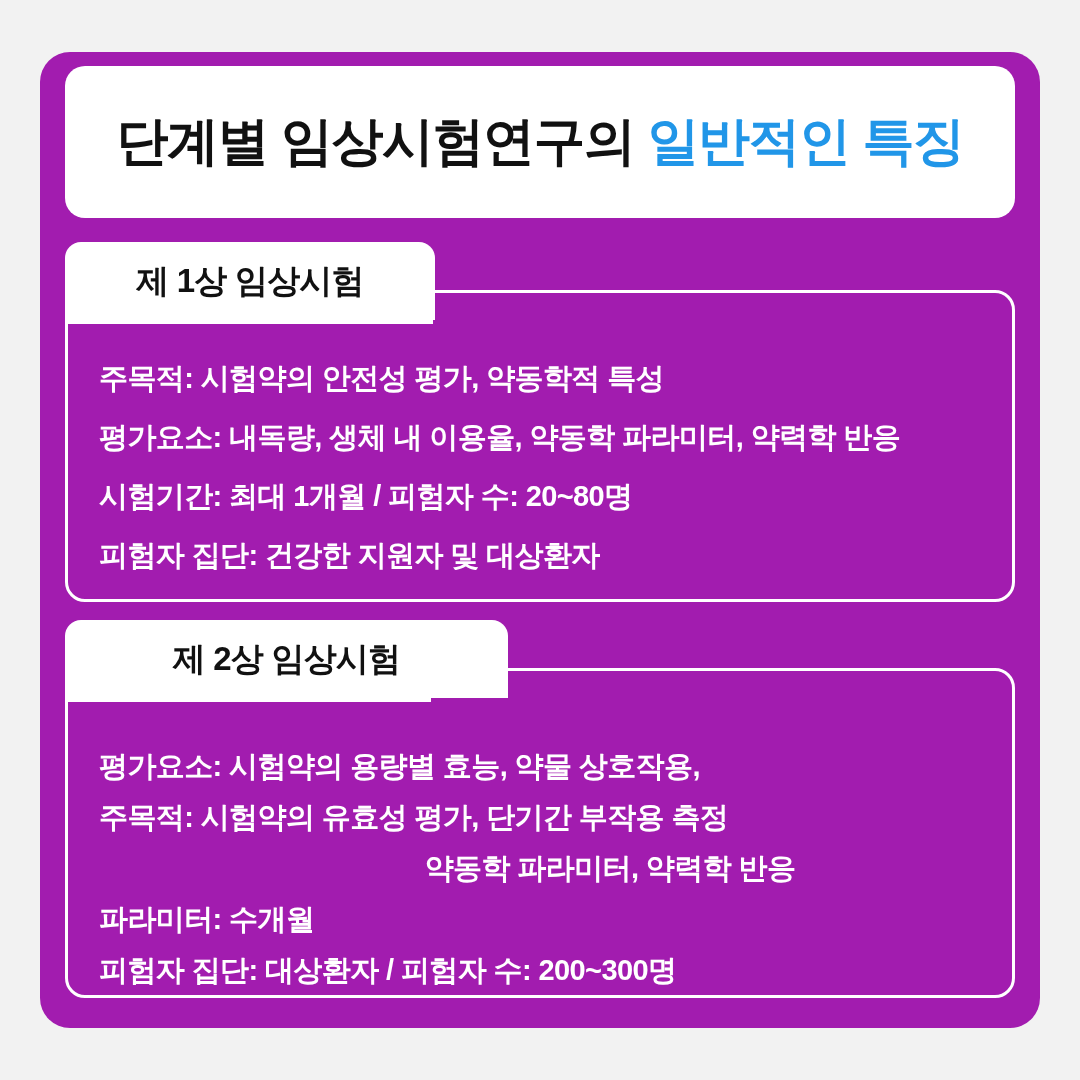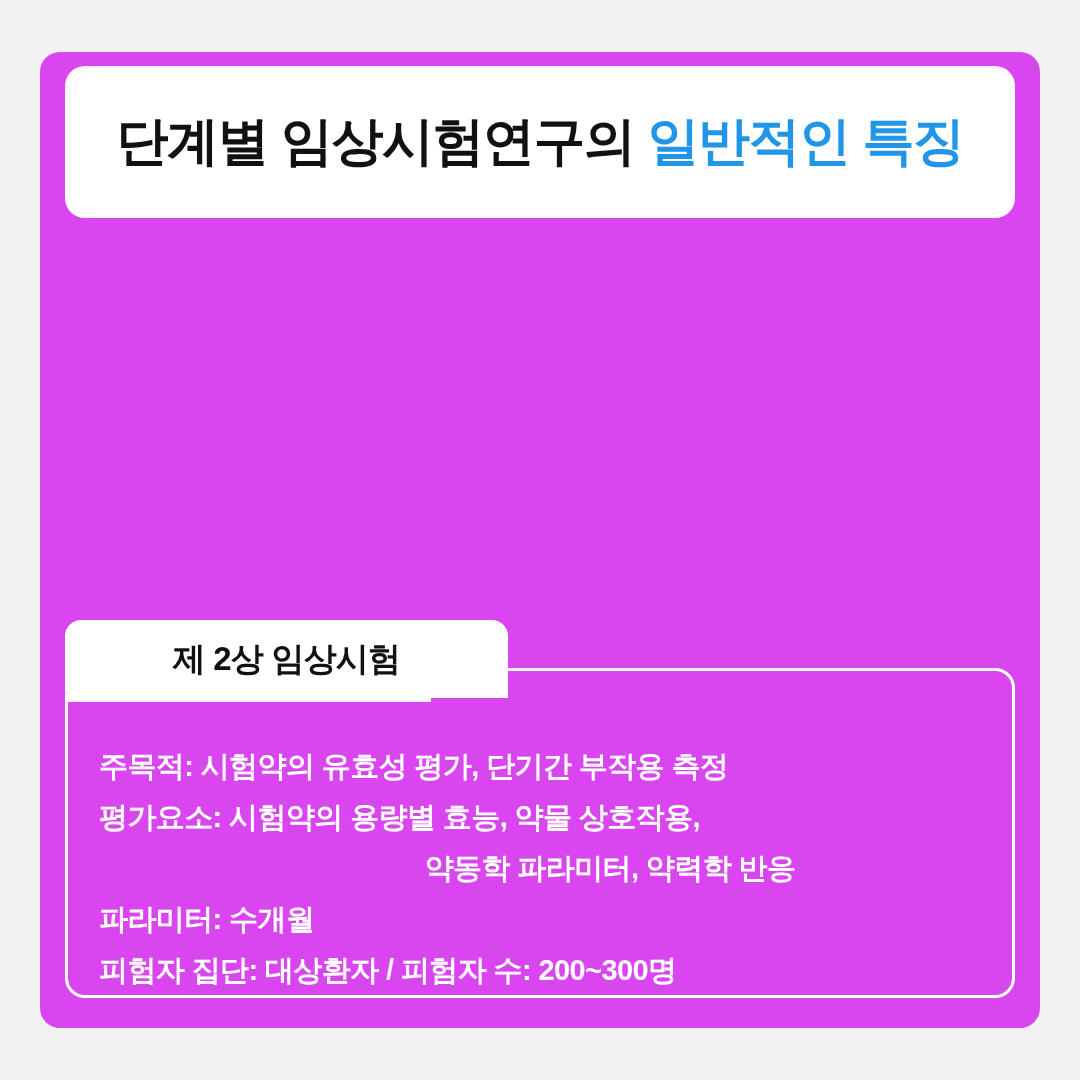--- a/index.html
+++ b/index.html
@@ -13,22 +13,22 @@
     font-family: "Liberation Sans", sans-serif;
     overflow: hidden;
   }
 
   .card {
     position: absolute;
     left: 40px;
     top: 52px;
     width: 1000px;
     height: 976px;
-    background: #d946ef;
-    border-radius: 20px;
+    background: #a21caf;
+    border-radius: 30px;
     box-sizing: border-box;
   }
 
   
   .title-plate {
     position: absolute;
     left: 25px;
     top: 14px;
     width: 950px;
     height: 152px;
@@ -136,29 +136,42 @@
 </style>
 </head>
 <body>
 
 <div class="card">
 
   <div class="title-plate">
     <div class="title-text"><span>단계별 임상시험연구의 </span><span class="accent">일반적인 특징</span></div>
   </div>
 
+  <div class="phase phase-1">
+    <div class="phase-body"></div>
+    <div class="tab-mask"></div>
+    <div class="phase-tab">
+      <span class="phase-tab-label">제 1상 임상시험</span>
+    </div>
+    <div class="phase-lines">
+      <div class="line">주목적: 시험약의 안전성 평가, 약동학적 특성</div>
+      <div class="line">평가요소: 내독량, 생체 내 이용율, 약동학 파라미터, 약력학 반응</div>
+      <div class="line">시험기간: 최대 1개월 / 피험자 수: 20~80명</div>
+      <div class="line">피험자 집단: 건강한 지원자 및 대상환자</div>
+    </div>
+  </div>
 
   <div class="phase phase-2">
     <div class="phase-body"></div>
     <div class="tab-mask"></div>
     <div class="phase-tab">
       <span class="phase-tab-label">제 2상 임상시험</span>
     </div>
     <div class="phase-lines">
+      <div class="line">평가요소: 시험약의 용량별 효능, 약물 상호작용,</div>
       <div class="line">주목적: 시험약의 유효성 평가, 단기간 부작용 측정</div>
-      <div class="line">평가요소: 시험약의 용량별 효능, 약물 상호작용,</div>
       <div class="line indent">약동학 파라미터, 약력학 반응</div>
       <div class="line">파라미터: 수개월</div>
       <div class="line">피험자 집단: 대상환자 / 피험자 수: 200~300명</div>
     </div>
   </div>
 
 </div>
 
 </body></html>

